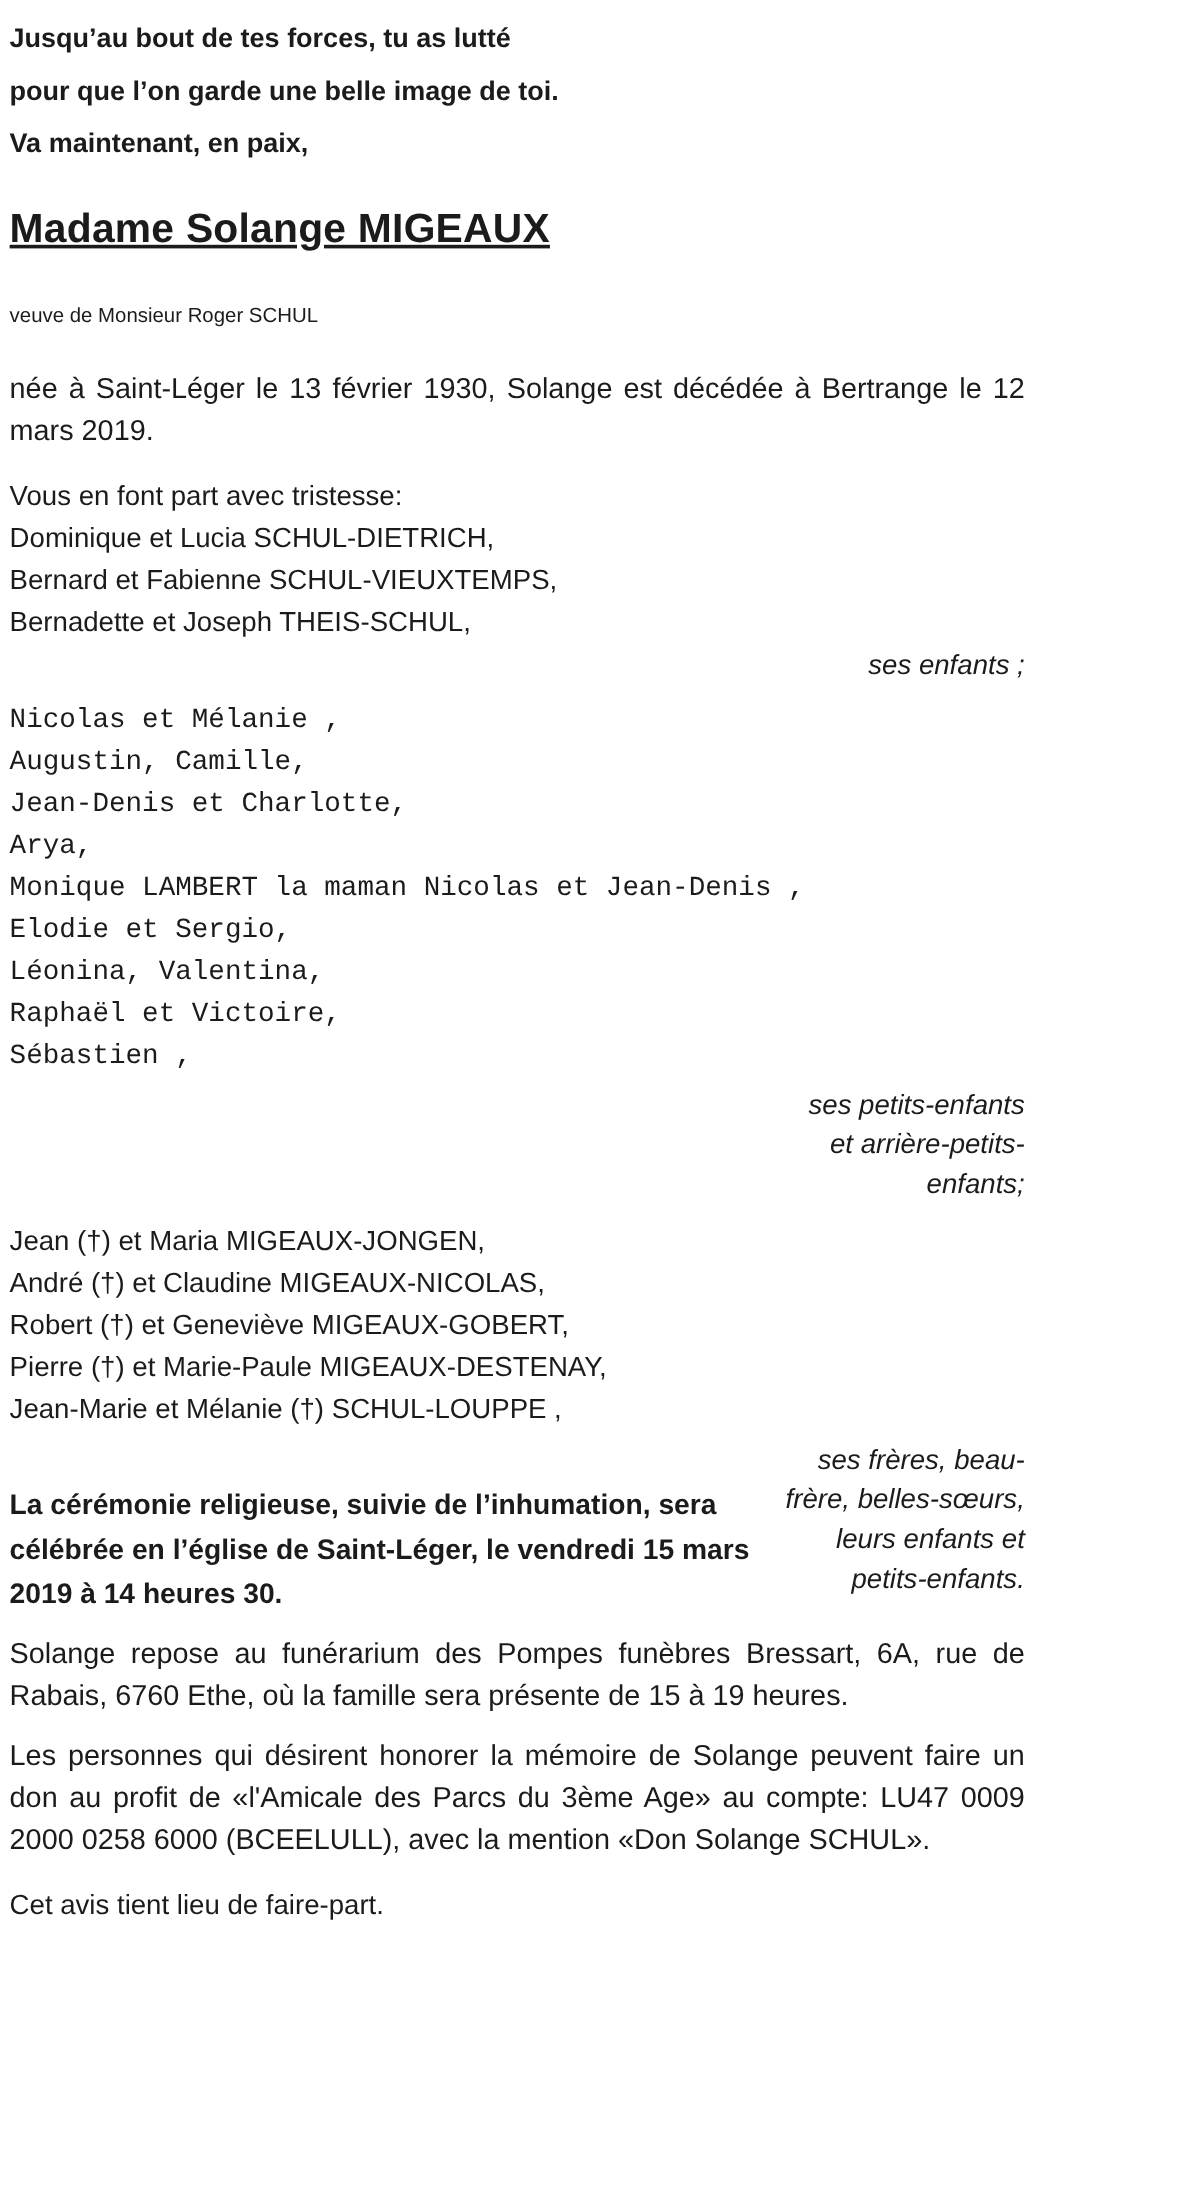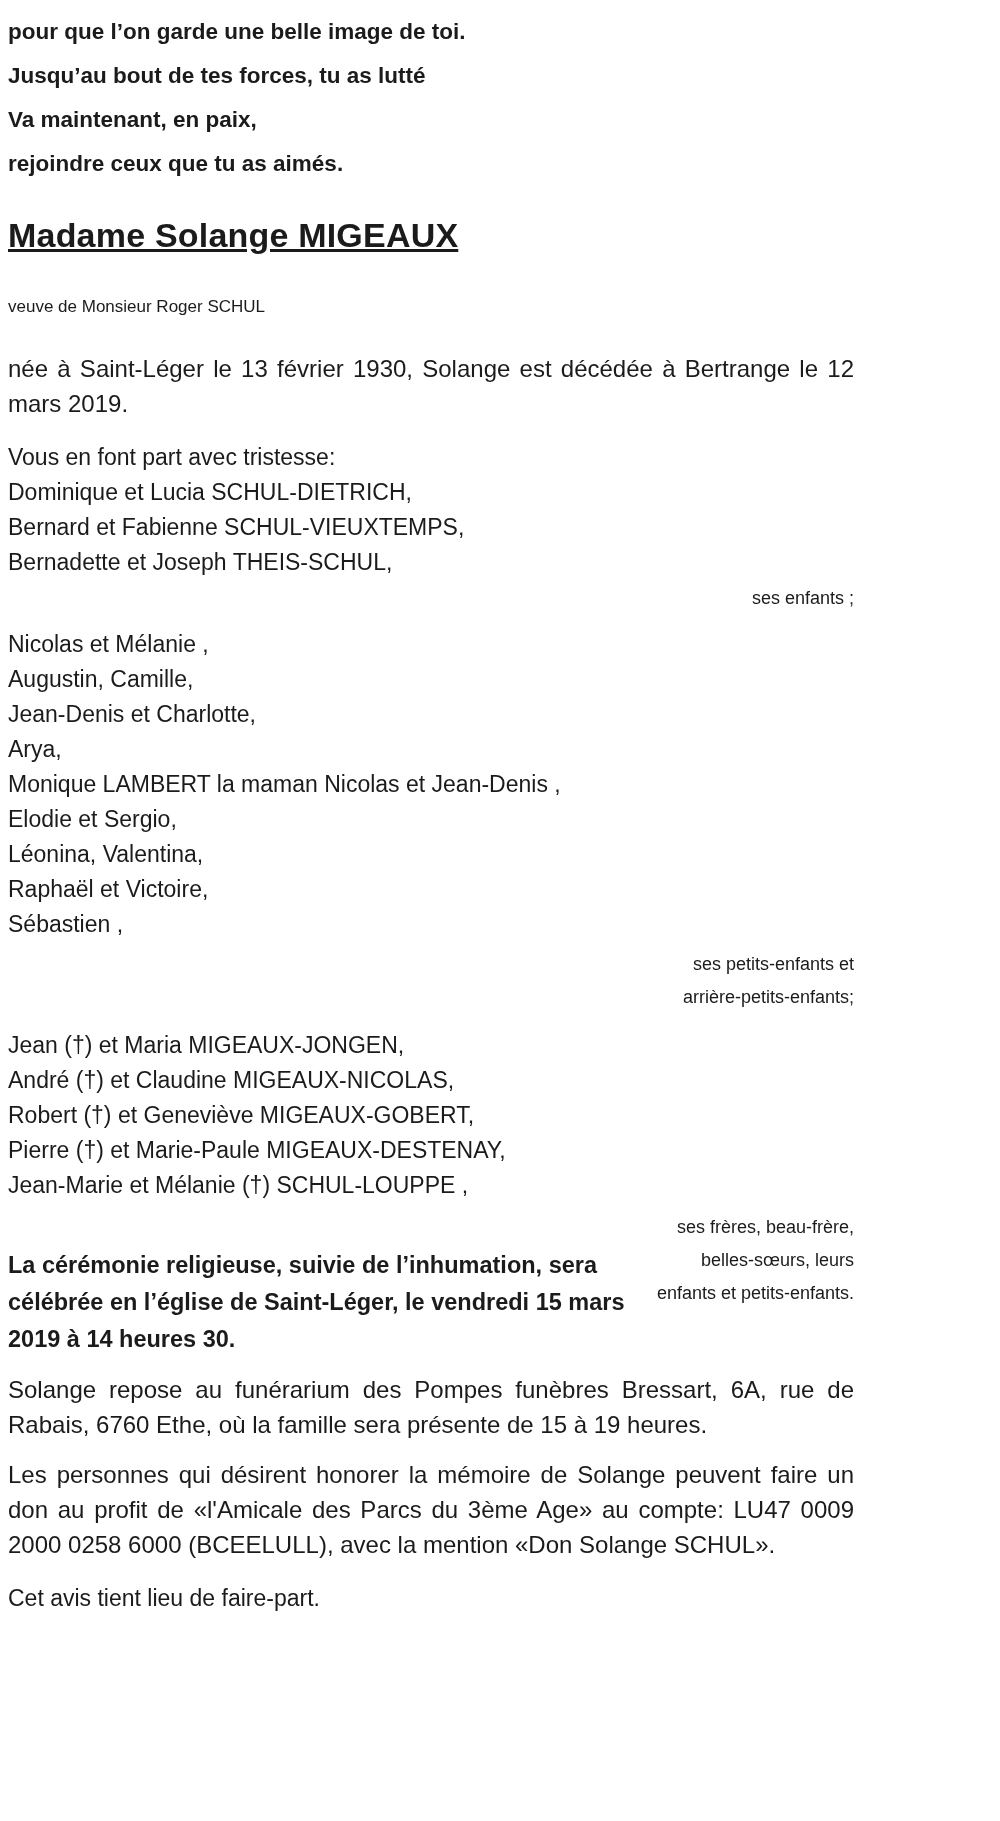--- a/index.html
+++ b/index.html
@@ -43,34 +43,35 @@
   .intro {
     font-size: 23px;
     line-height: 35px;
     margin-top: 19px;
   }
 
   .names { font-size: 23px; line-height: 35px; }
   .names .line { min-height: 35px; }
 
   .attr {
-    font-size: 18px;
+    font-style: italic;
+    font-size: 23px;
     line-height: 33px;
     text-align: right;
   }
   .attr-inline { margin-top: 2px; }
 
   .attr-block {
     margin-left: auto;
     max-width: 196px;
     margin-top: 6px;
   }
 
   .names-children { margin-top: 0px; }
-  .names-grandchildren { margin-top: 12px; }
+  .names-grandchildren { margin-top: 12px; font-family: Liberation Mono, monospace; }
   .names-siblings { margin-top: 14px; }
 
   .bottom-row {
     display: flex;
     justify-content: space-between;
     align-items: flex-start;
     margin-top: 8px;
   }
   .ceremony {
     width: 648px;
@@ -89,24 +90,23 @@
     line-height: 35px;
     margin-top: 19px;
   }
 </style>
 </head>
 <body>
 
 <div class="page">
 
   <div class="epigraph">
+    <div class="ep-line">Jusqu’au bout de tes forces, tu as lutté</div>
     <div class="ep-line">pour que l’on garde une belle image de toi.</div>
-    <div class="ep-line">Jusqu’au bout de tes forces, tu as lutté</div>
     <div class="ep-line">Va maintenant, en paix,</div>
-    <div class="ep-line">rejoindre ceux que tu as aimés.</div>
   </div>
 
   <h1 class="title">Madame Solange MIGEAUX</h1>
 
   <p class="subtitle">veuve de Monsieur Roger SCHUL</p>
 
   <p class="para birth-death">née à Saint-Léger le 13 février 1930, Solange est décédée à Bertrange le 12 mars 2019.</p>
 
   <div class="intro">Vous en font part avec tristesse:</div>
 

